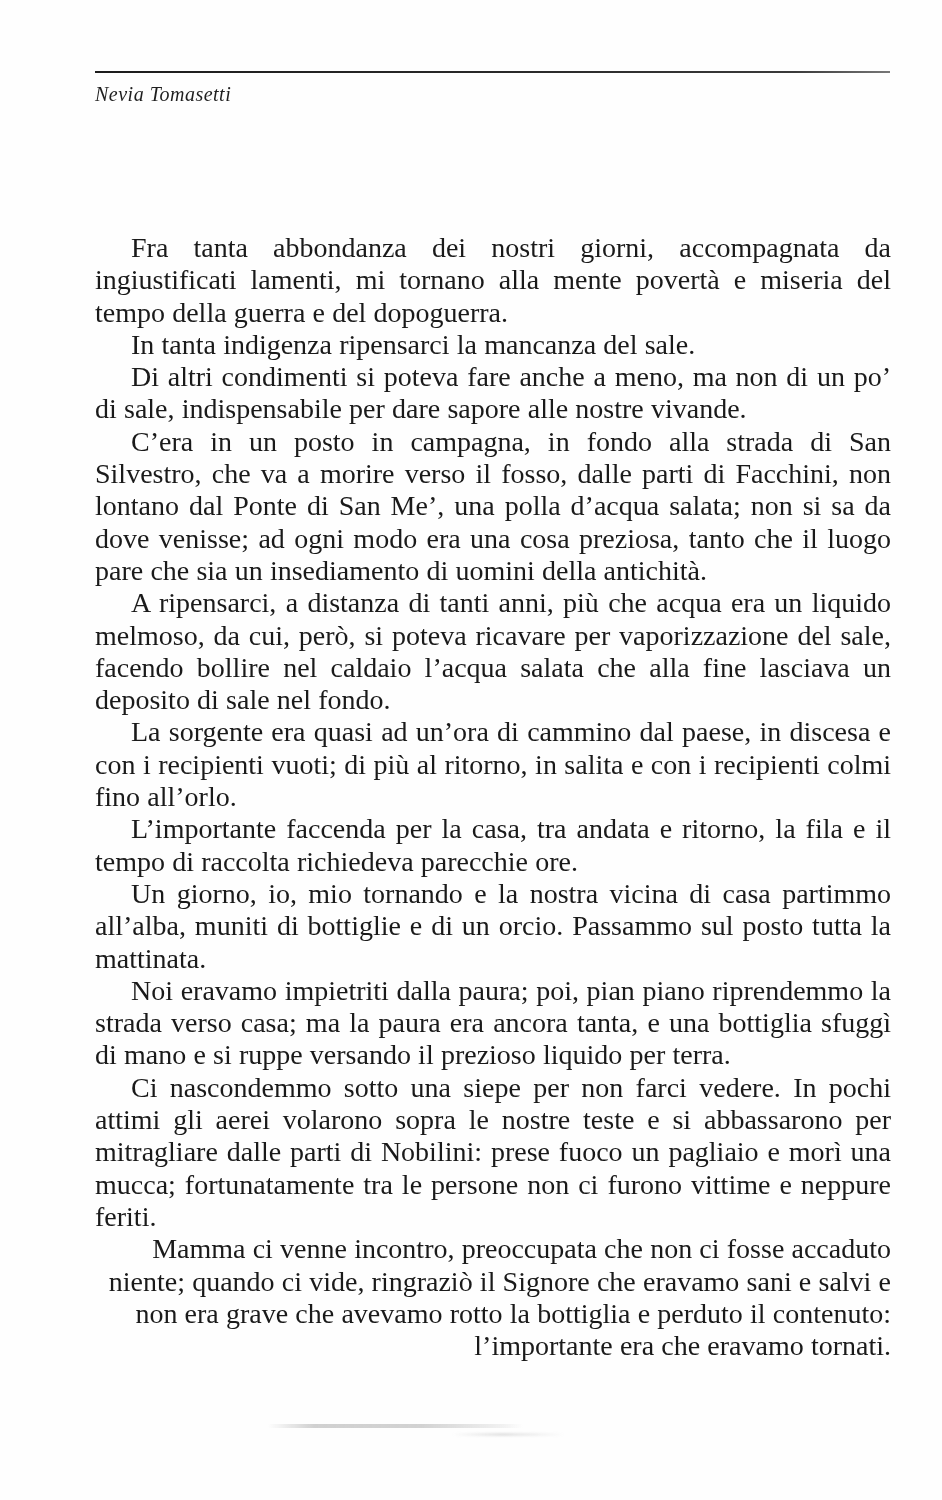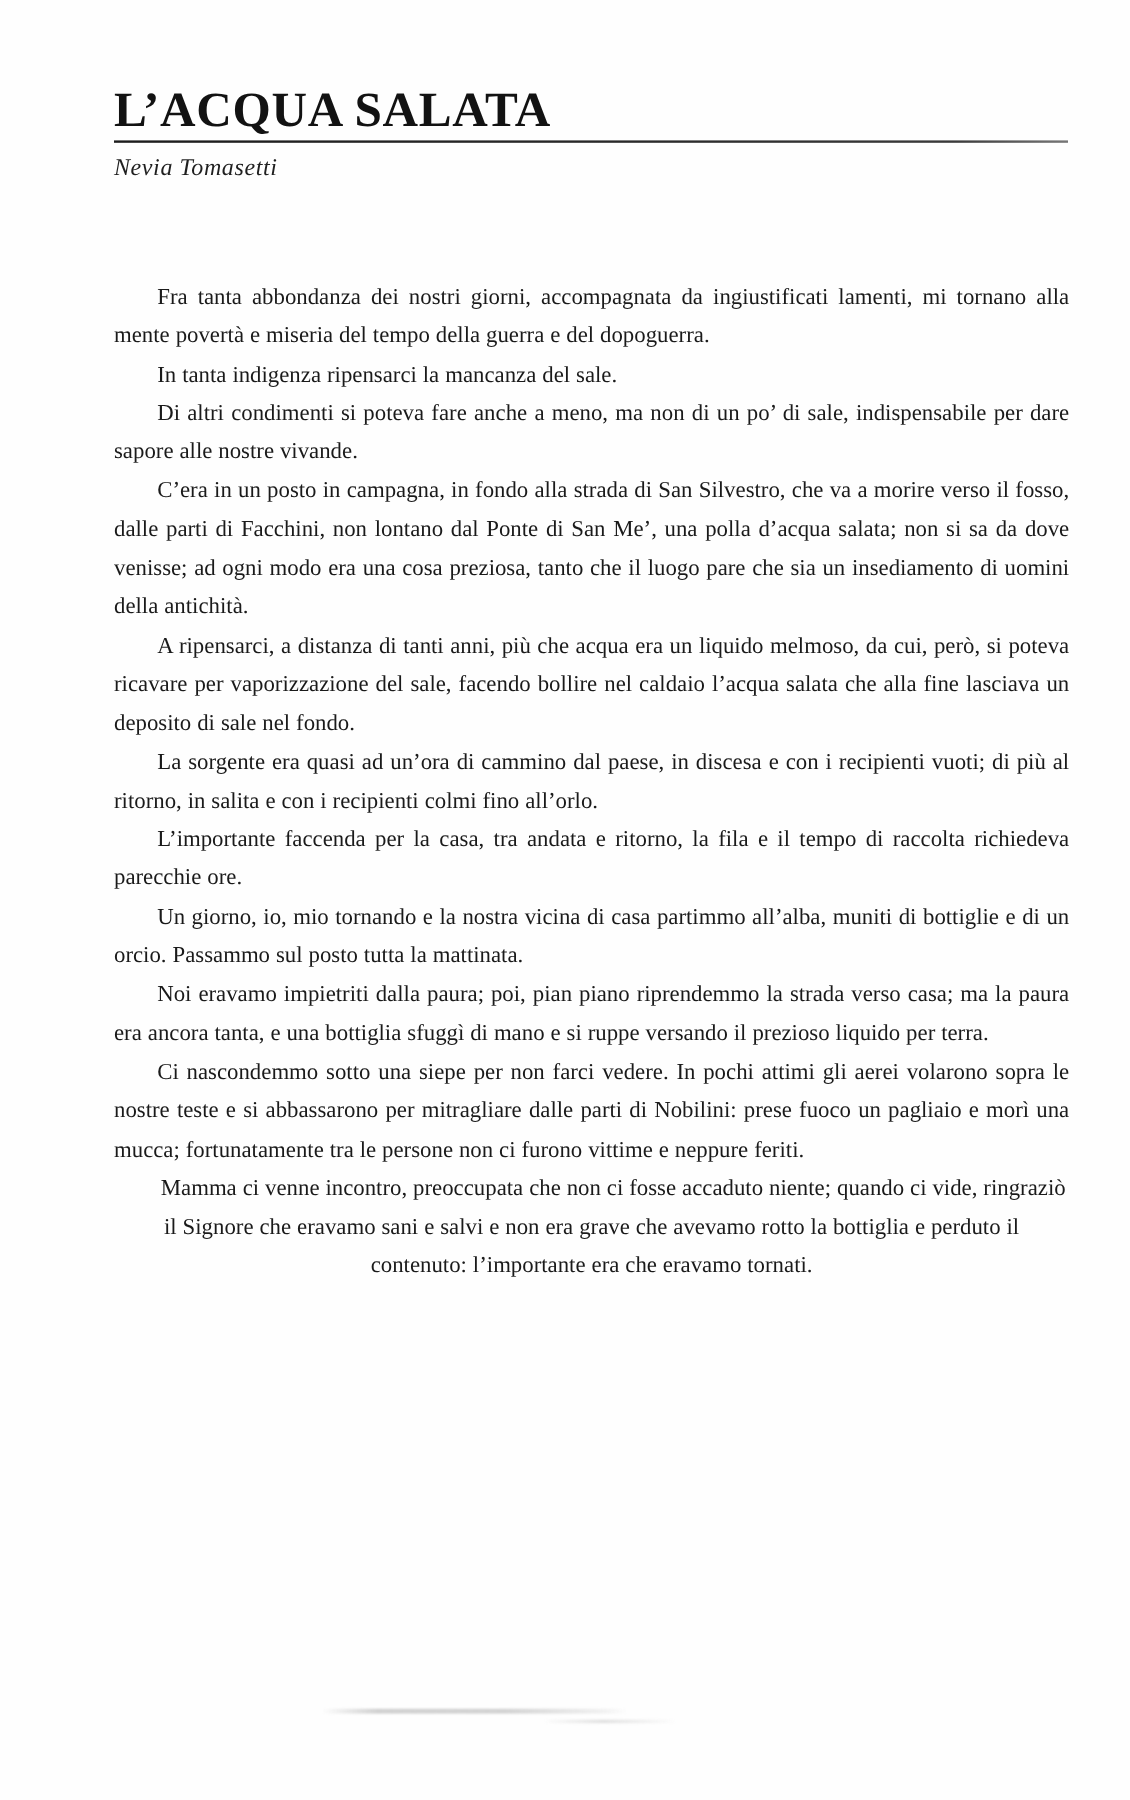--- a/index.html
+++ b/index.html
@@ -54,28 +54,28 @@
   .body-text {
     position: absolute;
     left: 95px;
     top: 232px;
     width: 796px;
   }
   .body-text p {
     margin: 0;
     text-indent: 36px;
     text-align: justify;
-    font-size: 19px;
+    font-size: 28px;
     line-height: 32.3px;
     word-spacing: 0.2px;
     hyphens: manual;
     color: #1a1a1a;
   }
   .body-text p:last-child {
-    text-align: center;
+    text-align: right;
   }
 
   
   .scan-smudge {
     position: absolute;
     left: 268px;
     top: 1424px;
     width: 255px;
     height: 4px;
     background: linear-gradient(to right, rgba(140,140,140,0) 0%, rgba(125,125,125,0.35) 18%, rgba(110,110,110,0.30) 60%, rgba(150,150,150,0.12) 92%, rgba(255,255,255,0) 100%);
@@ -92,21 +92,20 @@
     filter: blur(0.8px);
     pointer-events: none;
   }
 </style>
 </head>
 <body>
 
 <div class="page">
 
   <div class="header">
-    <h1 class="doc-title">L’ACQUA SALATA</h1>
     <div class="title-rule"></div>
     <div class="doc-author">Nevia Tomasetti</div>
   </div>
 
   <div class="body-text">
     <p>Fra tanta abbondanza dei nostri giorni, accompagnata da ingiustificati lamenti, mi tornano alla mente povertà e miseria del tempo della guerra e del dopoguerra.</p>
     <p>In tanta indigenza ripensarci la mancanza del sale.</p>
     <p>Di altri condimenti si poteva fare anche a meno, ma non di un po’ di sale, indispensabile per dare sapore alle nostre vivande.</p>
     <p>C’era in un posto in campagna, in fondo alla strada di San Silvestro, che va a morire verso il fosso, dalle parti di Facchini, non lontano dal Ponte di San Me’, una polla d’acqua salata; non si sa da dove venisse; ad ogni modo era una cosa preziosa, tanto che il luogo pare che sia un insediamento di uomini della antichità.</p>
     <p>A ripensarci, a distanza di tanti anni, più che acqua era un liquido melmoso, da cui, però, si poteva ricavare per vaporizzazione del sale, facendo bollire nel caldaio l’acqua salata che alla fine lasciava un deposito di sale nel fondo.</p>

